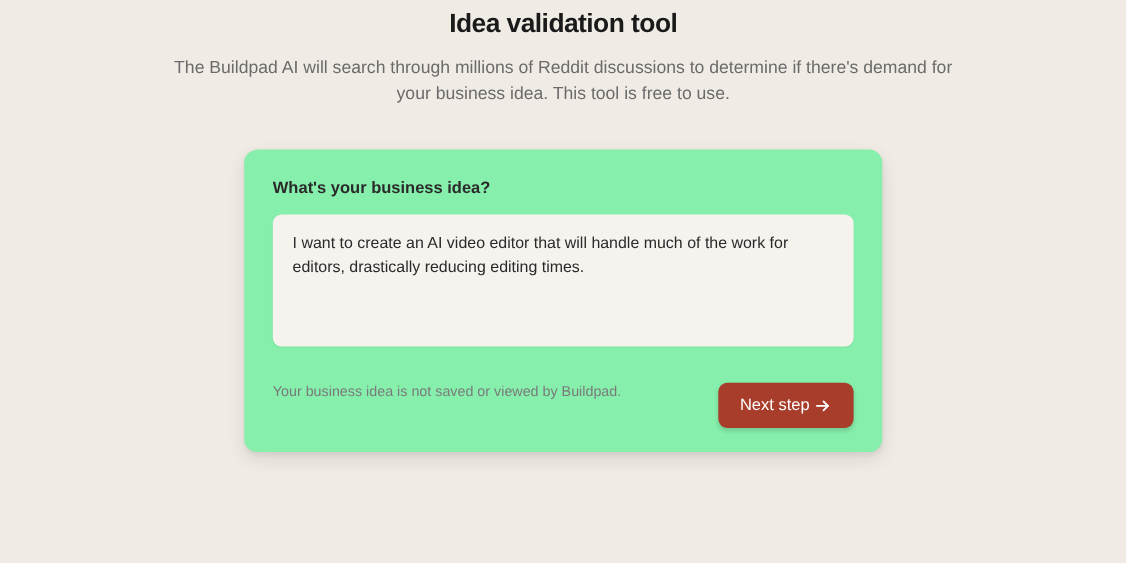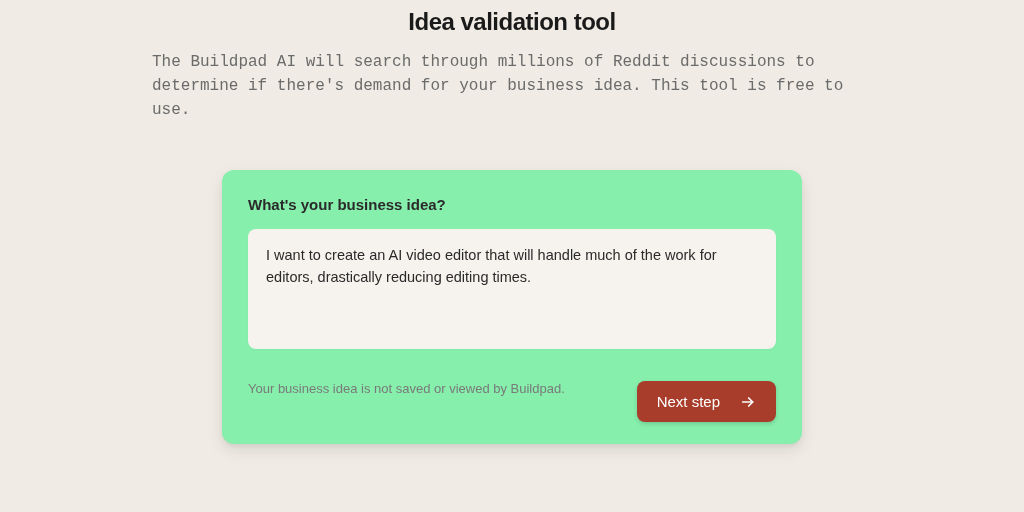--- a/index.html
+++ b/index.html
@@ -20,25 +20,24 @@
     .page-title {
       font-size: 24px;
       font-weight: 700;
       color: #1a1a1a;
       margin-bottom: 14px;
       letter-spacing: -0.5px;
     }
     .page-subtitle {
       font-size: 16px;
       color: #6b6b6b;
-      text-align: left;
+      text-align: center;
       max-width: 720px;
       line-height: 1.5;
-      margin-bottom: 48px;
-      font-family: Liberation Mono, monospace;
+      margin-bottom: 38px;
     }
     .card {
       width: 580px;
       background: #86efac;
       border-radius: 12px;
       padding: 26px 26px 22px 26px;
       box-shadow: 0 6px 16px rgba(0,0,0,0.10), 0 2px 4px rgba(0,0,0,0.05);
     }
     .card-label {
       font-size: 15px;
@@ -73,21 +72,21 @@
       background: #a73d2a;
       color: #fff;
       border: none;
       border-radius: 8px;
       padding: 12px 20px;
       font-size: 15px;
       font-weight: 500;
       cursor: pointer;
       display: flex;
       align-items: center;
-      gap: 20px;
+      gap: 4px;
       box-shadow: 0 2px 4px rgba(0,0,0,0.15);
     }
     .arrow-icon {
       width: 16px;
       height: 16px;
       display: inline-block;
     }
   </style>
 </head>
 <body>

